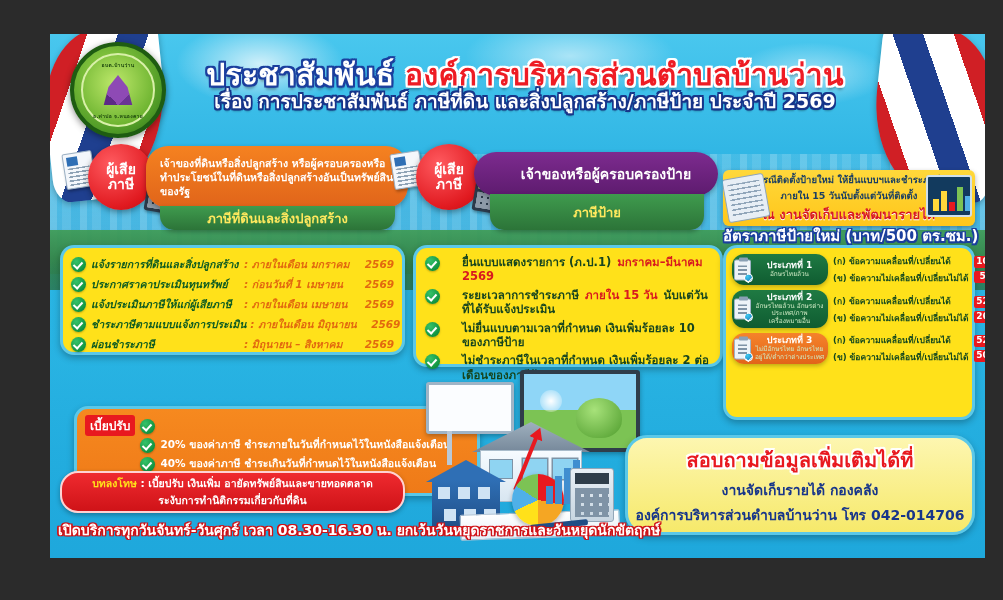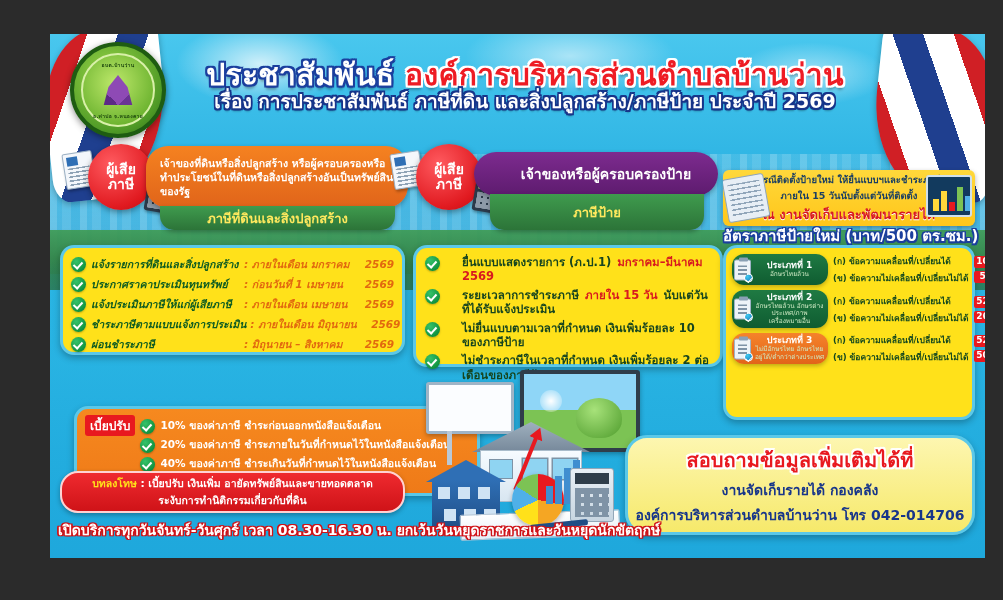--- a/index.html
+++ b/index.html
@@ -551,21 +551,20 @@
         <div class="rn">52</div>
         <div class="rn">50</div>
       </div>
     </div>
   </div>
 
   <div class="card orange" id="penCard">
     <div class="prow">
       <div class="tag red">เบี้ยปรับ</div>
       <div class="chk"></div>
-      <div class="ptxt">10% ของค่าภาษี ชำระก่อนออกหนังสือแจ้งเตือน</div>
     </div>
     <div class="prow">
       <div class="tag ghost">เบี้ยปรับ</div>
       <div class="chk"></div>
       <div class="ptxt">20% ของค่าภาษี ชำระภายในวันที่กำหนดไว้ในหนังสือแจ้งเตือน</div>
     </div>
     <div class="prow">
       <div class="tag ghost">เบี้ยปรับ</div>
       <div class="chk"></div>
       <div class="ptxt">40% ของค่าภาษี ชำระเกินวันที่กำหนดไว้ในหนังสือแจ้งเตือน</div>

